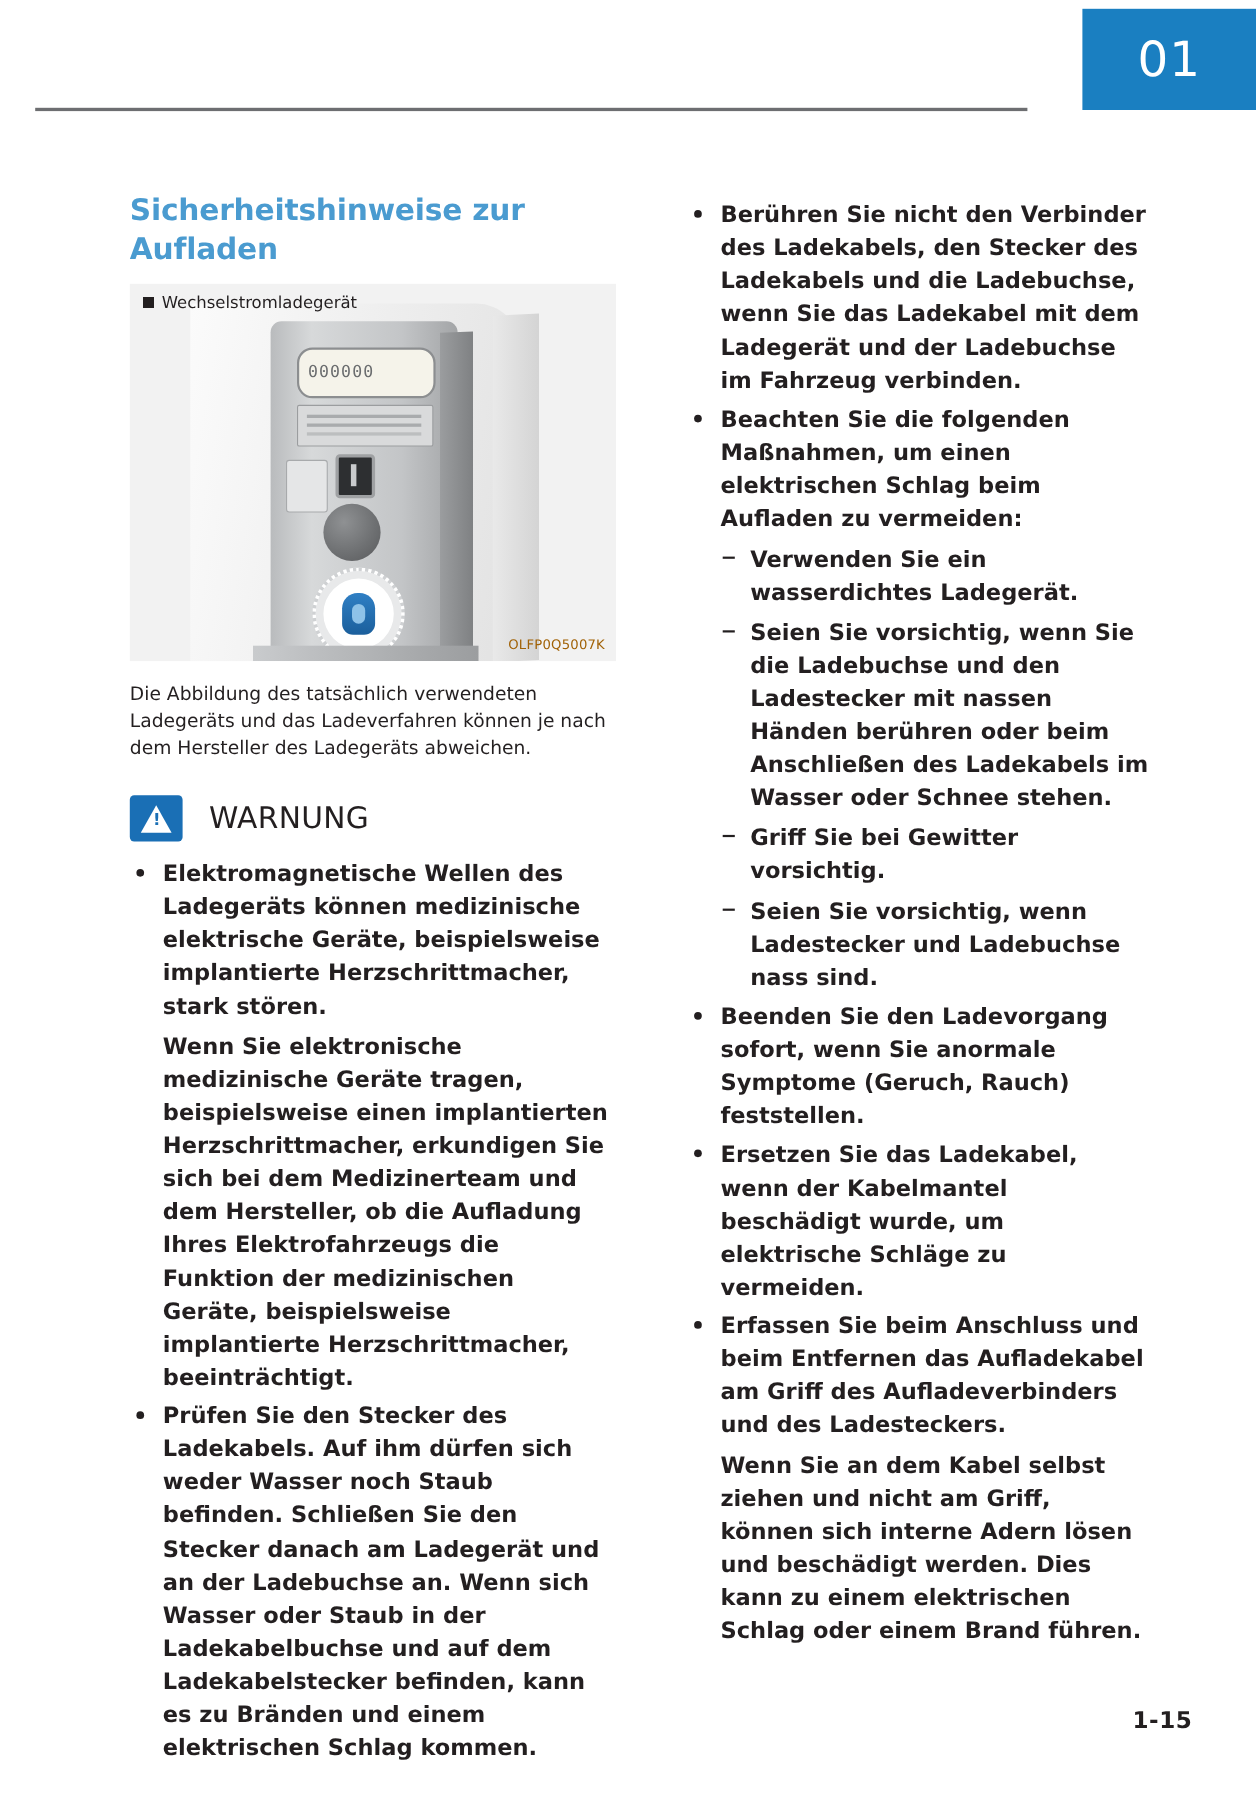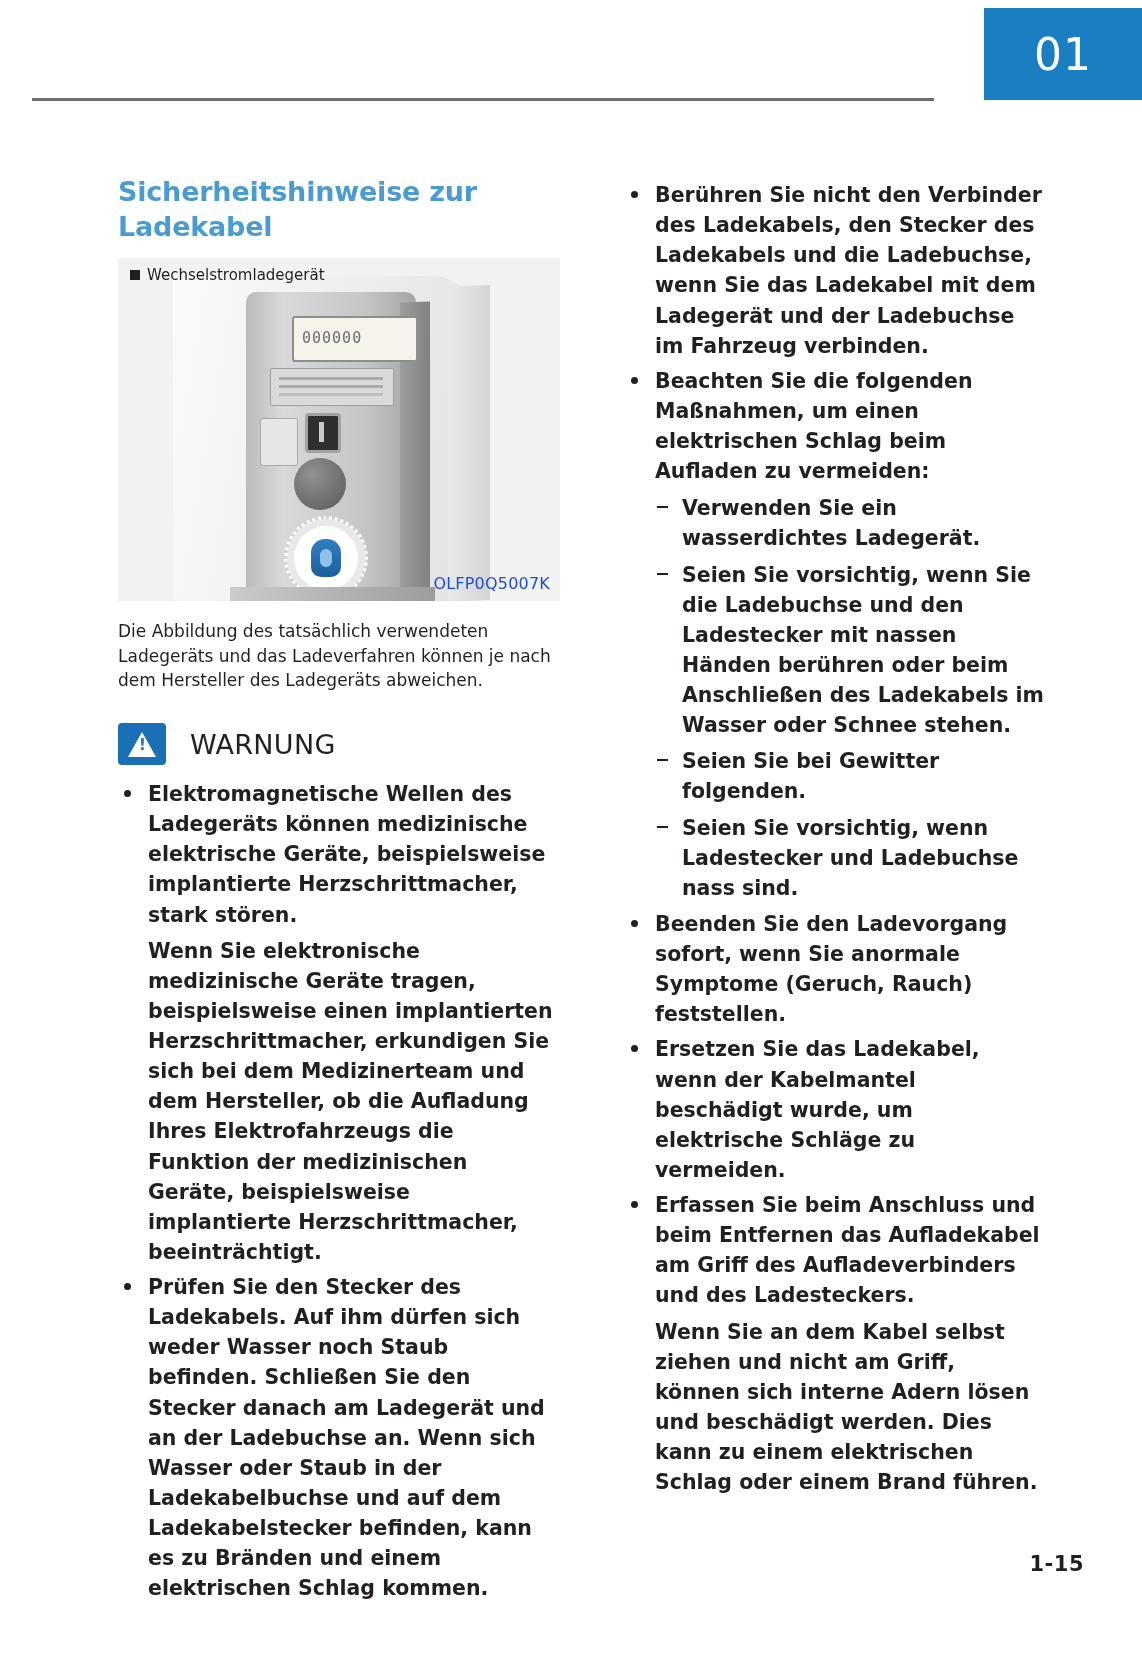--- a/index.html
+++ b/index.html
@@ -98,22 +98,22 @@
   .fig-caption .sq {
     width: 10px;
     height: 10px;
     background: #231f20;
     display: inline-block;
   }
   .fig-code {
     position: absolute;
     right: 10px;
     bottom: 8px;
-    font-size: 16px;
-    color: #1d4ed8;
+    font-size: 12px;
+    color: #a16207;
     letter-spacing: 0.2px;
     z-index: 5;
   }
   
   .ill-wall {
     position: absolute;
     left: 55px;
     top: 18px;
     width: 300px;
     height: 325px;
@@ -148,22 +148,21 @@
     transform: skewY(-2deg);
   }
   .ill-screen {
     position: absolute;
     left: 152px;
     top: 58px;
     width: 122px;
     height: 42px;
     background: #f5f3ea;
     border: 2px solid #8c8e90;
-    border-radius: 3px;
-    margin-left: 22px;
+    border-radius: 14px;
   }
   .ill-screen-digits {
     position: absolute;
     left: 8px;
     top: 11px;
     font-family: "DejaVu Sans Mono", monospace;
     font-size: 15px;
     color: #6b6d6f;
     letter-spacing: 1px;
   }
@@ -382,21 +381,21 @@
 
 <div class="chapter-tab">
   <span class="num">01</span>
 </div>
 <div class="header-rule"></div>
 
 <div class="page">
 
   <div class="col-left">
 
-    <h1 class="section-title">Sicherheitshinweise zur Ladekabel</h1>
+    <h1 class="section-title">Sicherheitshinweise zur Aufladen</h1>
 
     <div class="figure">
       <div class="fig-caption">
         <span class="sq"></span>
         <span>Wechselstromladegerät</span>
       </div>
 
       <div class="ill-wall"></div>
       <div class="ill-wall-edge"></div>
       <div class="ill-post"></div>
@@ -453,21 +452,21 @@
           <li>
             <span class="dash"></span>
             <span>Verwenden Sie ein wasserdichtes Ladegerät.</span>
           </li>
           <li>
             <span class="dash"></span>
             <span>Seien Sie vorsichtig, wenn Sie die Ladebuchse und den Ladestecker mit nassen Händen berühren oder beim Anschließen des Ladekabels im Wasser oder Schnee stehen.</span>
           </li>
           <li>
             <span class="dash"></span>
-            <span>Seien Sie bei Gewitter folgenden.</span>
+            <span>Griff Sie bei Gewitter vorsichtig.</span>
           </li>
           <li>
             <span class="dash"></span>
             <span>Seien Sie vorsichtig, wenn Ladestecker und Ladebuchse nass sind.</span>
           </li>
         </ul>
       </li>
 
       <li>
         <span class="dot"></span>

